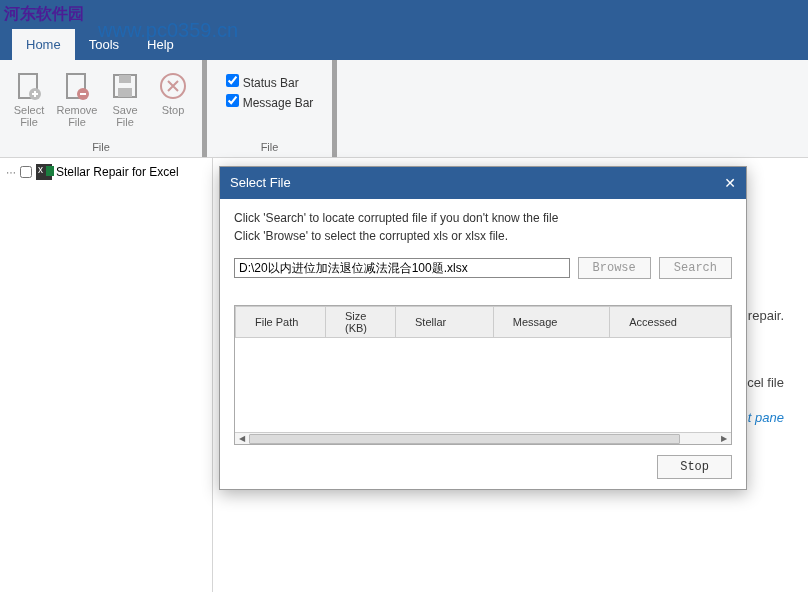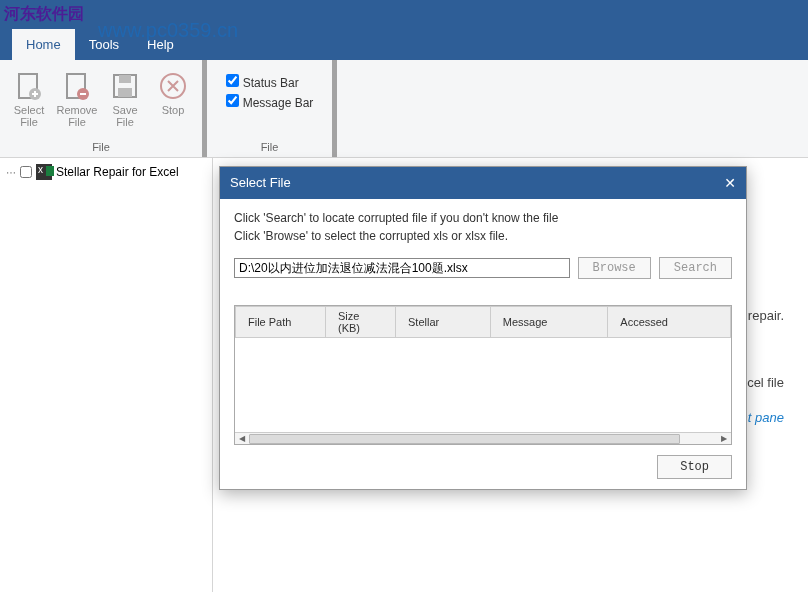--- a/index.html
+++ b/index.html
@@ -39,21 +39,21 @@
 .dlg-close { cursor: pointer; font-size: 14px; }
 .dlg-body { padding: 12px 14px; font-family: "Courier New", monospace; font-size: 12px; }
 .dlg-text { margin-bottom: 4px; color: #333; }
 .dlg-row { display: flex; gap: 8px; margin-top: 14px; align-items: center; }
 .dlg-input { flex: 1; border: 1px solid #888; padding: 2px 4px; font-size: 12px; font-family: "Microsoft YaHei", sans-serif; height: 20px; }
 .dlg-btn { border: 1px solid #aaa; background: #f8f8f8; padding: 3px 14px; font-size: 12px; font-family: "Courier New", monospace; color: #999; cursor: pointer; }
 .dlg-btn.enabled { color: #333; }
 
 .grid-wrap { margin: 14px 14px 0; border: 1px solid #aaa; flex: 1; display: flex; flex-direction: column; overflow: hidden; }
 .grid { width: 100%; border-collapse: collapse; font-size: 11px; }
-.grid th { background: #efefef; border: 1px solid #ccc; padding: 3px 12px; text-align: left; font-weight: normal; color: #333; }
+.grid th { background: #efefef; border: 1px solid #ccc; padding: 3px 19px; text-align: left; font-weight: normal; color: #333; }
 .grid td { padding: 1px 4px; border-left: 1px solid #ccc; }
 .grid tr.sel { background: #2d7cd1; color: #fff; }
 .grid tr.sel td { border-color: #2d7cd1; }
 .td-cb { width: 14px; }
 .td-cb input { vertical-align: middle; margin-right: 2px; }
 .grid-scroll { height: 12px; border-top: 1px solid #ccc; display: flex; align-items: center; background: #f4f4f4; }
 .grid-scroll .arrow { width: 14px; text-align: center; font-size: 8px; color: #666; }
 .grid-scroll .track { flex: 1; height: 12px; position: relative; }
 .grid-scroll .thumb { position: absolute; left: 0; width: 92%; height: 10px; top: 1px; background: #dcdcdc; border: 1px solid #b8b8b8; border-radius: 1px; }
 

